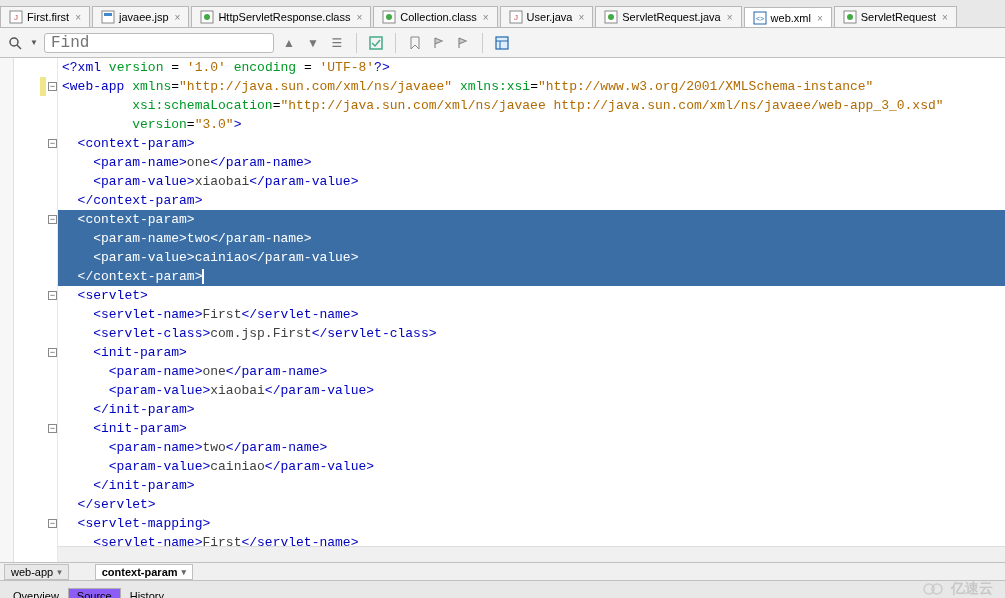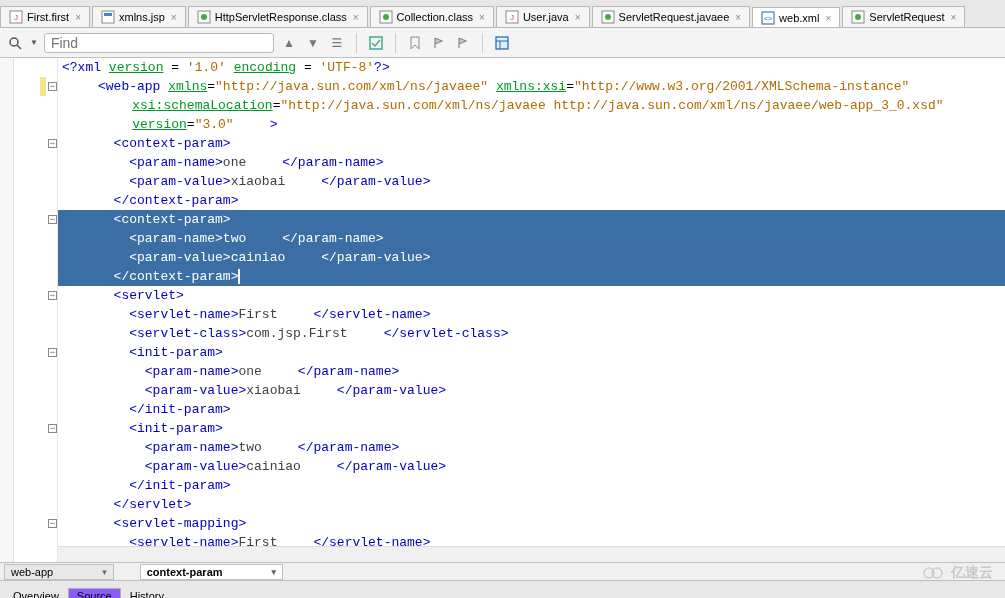--- a/index.html
+++ b/index.html
@@ -5,48 +5,48 @@
 * { box-sizing: border-box; margin: 0; padding: 0; }
 body { font-family: "Microsoft YaHei", "SimSun", sans-serif; font-size: 12px; background: #f0f0f0; overflow: hidden; width: 1005px; height: 598px; }
 .tabbar { display: flex; background: #e8e8e8; border-bottom: 1px solid #b8b8b8; height: 28px; align-items: flex-end; overflow: hidden; }
 .tab { display: flex; align-items: center; padding: 3px 8px; border: 1px solid #b8b8b8; border-bottom: none; margin-right: 2px; background: #f5f5f5; cursor: pointer; white-space: nowrap; font-size: 11px; }
 .tab.active { background: #fff; position: relative; top: 1px; }
 .tab .icon { width: 14px; height: 14px; margin-right: 4px; display: inline-flex; align-items: center; justify-content: center; }
 .tab .close { margin-left: 6px; color: #888; font-size: 10px; }
 .findbar { display: flex; align-items: center; background: #f4f4f4; border-bottom: 1px solid #c0c0c0; height: 30px; padding: 0 6px; gap: 6px; }
 .findbar .search-icon { width: 18px; height: 18px; display: inline-flex; align-items: center; justify-content: center; }
 .findbar .dropdown-arrow { color: #555; font-size: 8px; }
-.findbar input { flex: 0 0 230px; border: 1px solid #bbb; padding: 2px 6px; height: 20px; border-radius: 3px; font-size: 14px; }
+.findbar input { flex: 0 0 230px; border: 1px solid #bbb; padding: 2px 6px; height: 20px; border-radius: 3px; font-size: 16px; font-family: Liberation Mono, monospace; }
 .findbar .tool-separator { width: 1px; height: 20px; background: #ccc; margin: 0 4px; }
 .findbar .tool-icon { width: 18px; height: 18px; display: inline-flex; align-items: center; justify-content: center; color: #777; cursor: pointer; }
 .editor-wrap { position: relative; background: #fff; height: calc(598px - 28px - 30px - 18px - 18px); display: flex; }
 .gutter-left { width: 14px; background: #f7f7f7; border-right: 1px solid #e0e0e0; }
 .gutter { width: 44px; background: #fff; border-right: 1px solid #e8e8e8; position: relative; }
 .fold-mark { position: absolute; left: 34px; width: 9px; height: 9px; border: 1px solid #888; background: #fff; font-size: 9px; line-height: 7px; text-align: center; color: #555; cursor: pointer; }
 .yellow-mark { position: absolute; left: 26px; width: 6px; background: #f0e68c; }
 .code { flex: 1; font-family: "Courier New", monospace; font-size: 13px; line-height: 19px; position: relative; white-space: pre; overflow: hidden; }
 .line { height: 19px; padding-left: 4px; }
 .line.sel { background: #3a6ea5; color: #fff; }
 .line.sel .tag, .line.sel .txt, .line.sel .attrn, .line.sel .attrv { color: #fff; }
-.tag { color: #0000c0; margin-left: 36px; }
-.attrn { color: #009926; text-decoration: underline; }
+.tag { color: #0000c0; }
+.attrn { color: #009926; }
 .attrv { color: #b26b00; }
 .txt { color: #404040; }
 .proc { color: #0000c0; text-align: right; }
 .procv { color: #b26b00; }
 .cursor-bar { display: inline-block; width: 2px; height: 15px; background: #fff; vertical-align: middle; }
 .breadcrumb { display: flex; align-items: center; background: #f0f0f0; border-top: 1px solid #c0c0c0; height: 18px; font-size: 11px; padding-left: 4px; }
-.crumb { display: flex; align-items: center; padding: 0 6px; background: #e8e8e8; border: 1px solid #c0c0c0; height: 16px; margin-right: -2px; position: relative; gap: 45px; }
+.crumb { display: flex; align-items: center; padding: 0 6px; background: #e8e8e8; border: 1px solid #c0c0c0; height: 16px; margin-right: -2px; position: relative; }
 .crumb.active { background: #fff; font-weight: bold; margin-left: 28px; }
 .crumb .arrow { margin-left: 4px; font-size: 9px; color: #666; }
 .bottom-tabs { display: flex; align-items: center; background: #e8e8e8; border-top: 1px solid #c0c0c0; height: 30px; font-size: 11px; padding-left: 4px; }
 .btab { padding: 1px 8px; border: 1px solid transparent; cursor: pointer; }
 .btab.active { background: #8b5cf6; border: 1px solid #b0b0b0; border-bottom-color: #fff; }
 .scrollbar-h { position: absolute; bottom: 0; left: 58px; right: 0; height: 16px; background: #f0f0f0; border-top: 1px solid #ddd; }
-.watermark { position: absolute; right: 12px; bottom: 16px; color: #c8c8c8; font-size: 14px; font-weight: bold; display: flex; align-items: center; gap: 4px; }
+.watermark { position: absolute; right: 12px; bottom: 0; color: #c8c8c8; font-size: 14px; font-weight: bold; display: flex; align-items: center; gap: 4px; }
 .watermark .circles { display: inline-block; }
 svg { display: block; }
 </style>
 </head>
 <body>
 
 <div class="tabbar" id="tabbar">
     <div class="tab">
       <span class="icon">
         <svg width="14" height="14" viewBox="0 0 14 14">
@@ -57,21 +57,21 @@
       <span>First.first</span>
       <span class="close">×</span>
     </div>
     <div class="tab">
       <span class="icon">
         <svg width="14" height="14" viewBox="0 0 14 14">
           <rect x="1" y="1" width="12" height="12" fill="#fff" stroke="#888"></rect>
           <rect x="3" y="3" width="8" height="3" fill="#48c"></rect>
         </svg>
       </span>
-      <span>xmlns.jsp</span>
+      <span>javaee.jsp</span>
       <span class="close">×</span>
     </div>
     <div class="tab">
       <span class="icon">
         <svg width="14" height="14" viewBox="0 0 14 14">
           <rect x="1" y="1" width="12" height="12" fill="#fff" stroke="#888"></rect>
           <circle cx="7" cy="7" r="3" fill="#4a4"></circle>
         </svg>
       </span>
       <span>HttpServletResponse.class</span>
@@ -97,21 +97,21 @@
       <span>User.java</span>
       <span class="close">×</span>
     </div>
     <div class="tab">
       <span class="icon">
         <svg width="14" height="14" viewBox="0 0 14 14">
           <rect x="1" y="1" width="12" height="12" fill="#fff" stroke="#888"></rect>
           <circle cx="7" cy="7" r="3" fill="#4a4"></circle>
         </svg>
       </span>
-      <span>ServletRequest.javaee</span>
+      <span>ServletRequest.java</span>
       <span class="close">×</span>
     </div>
     <div class="tab active">
       <span class="icon">
         <svg width="14" height="14" viewBox="0 0 14 14">
           <rect x="1" y="1" width="12" height="12" fill="#fff" stroke="#26a"></rect>
           <text x="7" y="10" font-size="7" text-anchor="middle" fill="#26a">&lt;&gt;</text>
         </svg>
       </span>
       <span>web.xml</span>

